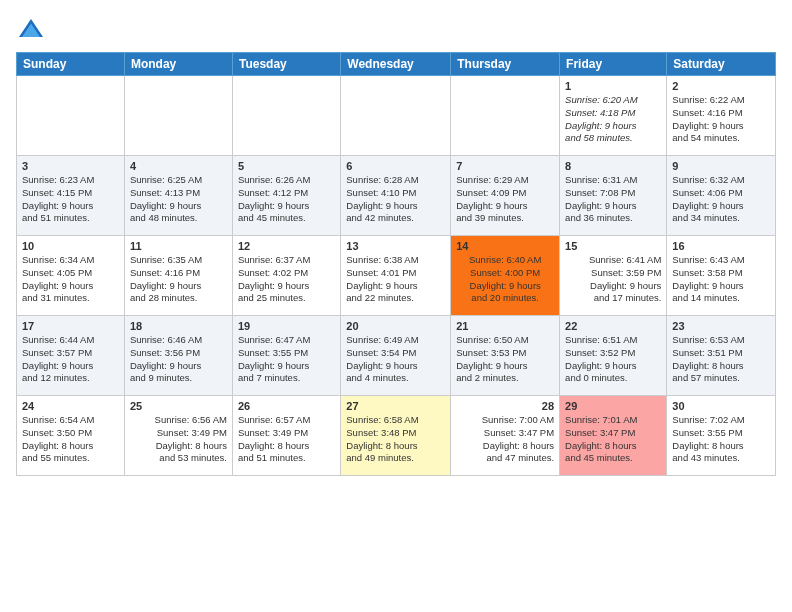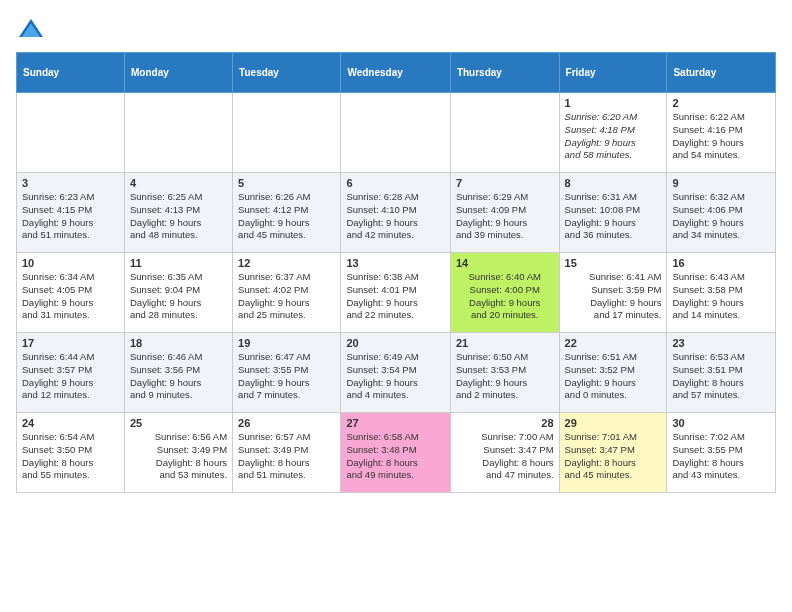--- a/index.html
+++ b/index.html
@@ -59,23 +59,23 @@
       color: #333;
     }
     .calendar {
       width: 100%;
       border-collapse: collapse;
       border: 1px solid #ccc;
     }
     .calendar th {
       background-color: #2979c0;
       color: white;
-      font-size: 10px;
-      font-weight: bold;
-      padding: 14px 6px;
+      font-size: 12px;
+      font-weight: bold;
+      padding: 4px 6px;
       text-align: left;
       border: 1px solid #5a9fd4;
     }
     .calendar td {
       vertical-align: top;
       border: 1px solid #ccc;
       padding: 4px 5px;
       width: 113px;
       height: 80px;
       font-size: 10px;
@@ -190,21 +190,21 @@
           <td style="background: rgb(240, 244, 248);">
             <span class="day-number">7</span>
             <div class="day-info" style="white-space: pre-line;">Sunrise: 6:29 AM
 Sunset: 4:09 PM
 Daylight: 9 hours
 and 39 minutes.</div>
           </td>
           <td style="background: rgb(240, 244, 248);">
             <span class="day-number">8</span>
             <div class="day-info" style="white-space: pre-line;">Sunrise: 6:31 AM
-Sunset: 10:08 PM
+Sunset: 7:08 PM
 Daylight: 9 hours
 and 36 minutes.</div>
           </td>
           <td style="background: rgb(240, 244, 248);">
             <span class="day-number">9</span>
             <div class="day-info" style="white-space: pre-line;">Sunrise: 6:32 AM
 Sunset: 4:06 PM
 Daylight: 9 hours
 and 34 minutes.</div>
           </td>
@@ -213,39 +213,39 @@
           <td style="background: rgb(255, 255, 255);">
             <span class="day-number">10</span>
             <div class="day-info" style="white-space: pre-line;">Sunrise: 6:34 AM
 Sunset: 4:05 PM
 Daylight: 9 hours
 and 31 minutes.</div>
           </td>
           <td style="background: rgb(255, 255, 255);">
             <span class="day-number">11</span>
             <div class="day-info" style="white-space: pre-line;">Sunrise: 6:35 AM
-Sunset: 9:04 PM
+Sunset: 4:16 PM
 Daylight: 9 hours
 and 28 minutes.</div>
           </td>
           <td style="background: rgb(255, 255, 255);">
             <span class="day-number">12</span>
             <div class="day-info" style="white-space: pre-line;">Sunrise: 6:37 AM
 Sunset: 4:02 PM
 Daylight: 9 hours
 and 25 minutes.</div>
           </td>
           <td style="background: rgb(255, 255, 255);">
             <span class="day-number">13</span>
             <div class="day-info" style="white-space: pre-line;">Sunrise: 6:38 AM
 Sunset: 4:01 PM
 Daylight: 9 hours
 and 22 minutes.</div>
           </td>
-          <td style="background: #bef264;">
+          <td style="background: #f97316;">
             <span class="day-number">14</span>
             <div class="day-info" style="white-space: pre-line; text-align: center;">Sunrise: 6:40 AM
 Sunset: 4:00 PM
 Daylight: 9 hours
 and 20 minutes.</div>
           </td>
           <td style="background: rgb(255, 255, 255);">
             <span class="day-number">15</span>
             <div class="day-info" style="white-space: pre-line; text-align: right;">Sunrise: 6:41 AM
 Sunset: 3:59 PM
@@ -326,35 +326,35 @@
 Daylight: 8 hours
 and 53 minutes.</div>
           </td>
           <td style="background: rgb(255, 255, 255);">
             <span class="day-number">26</span>
             <div class="day-info" style="white-space: pre-line;">Sunrise: 6:57 AM
 Sunset: 3:49 PM
 Daylight: 8 hours
 and 51 minutes.</div>
           </td>
-          <td style="background: #f9a8d4; margin-left: 23px;">
+          <td style="background: #fef9c3; margin-left: 23px;">
             <span class="day-number">27</span>
             <div class="day-info" style="white-space: pre-line;">Sunrise: 6:58 AM
 Sunset: 3:48 PM
 Daylight: 8 hours
 and 49 minutes.</div>
           </td>
           <td style="background: rgb(255, 255, 255); text-align: right;">
             <span class="day-number">28</span>
             <div class="day-info" style="white-space: pre-line;">Sunrise: 7:00 AM
 Sunset: 3:47 PM
 Daylight: 8 hours
 and 47 minutes.</div>
           </td>
-          <td style="background: #fef9c3; margin-left: 16px;">
+          <td style="background: #fca5a5; margin-left: 16px;">
             <span class="day-number">29</span>
             <div class="day-info" style="white-space: pre-line;">Sunrise: 7:01 AM
 Sunset: 3:47 PM
 Daylight: 8 hours
 and 45 minutes.</div>
           </td>
           <td style="background: rgb(255, 255, 255);">
             <span class="day-number">30</span>
             <div class="day-info" style="white-space: pre-line;">Sunrise: 7:02 AM
 Sunset: 3:55 PM

